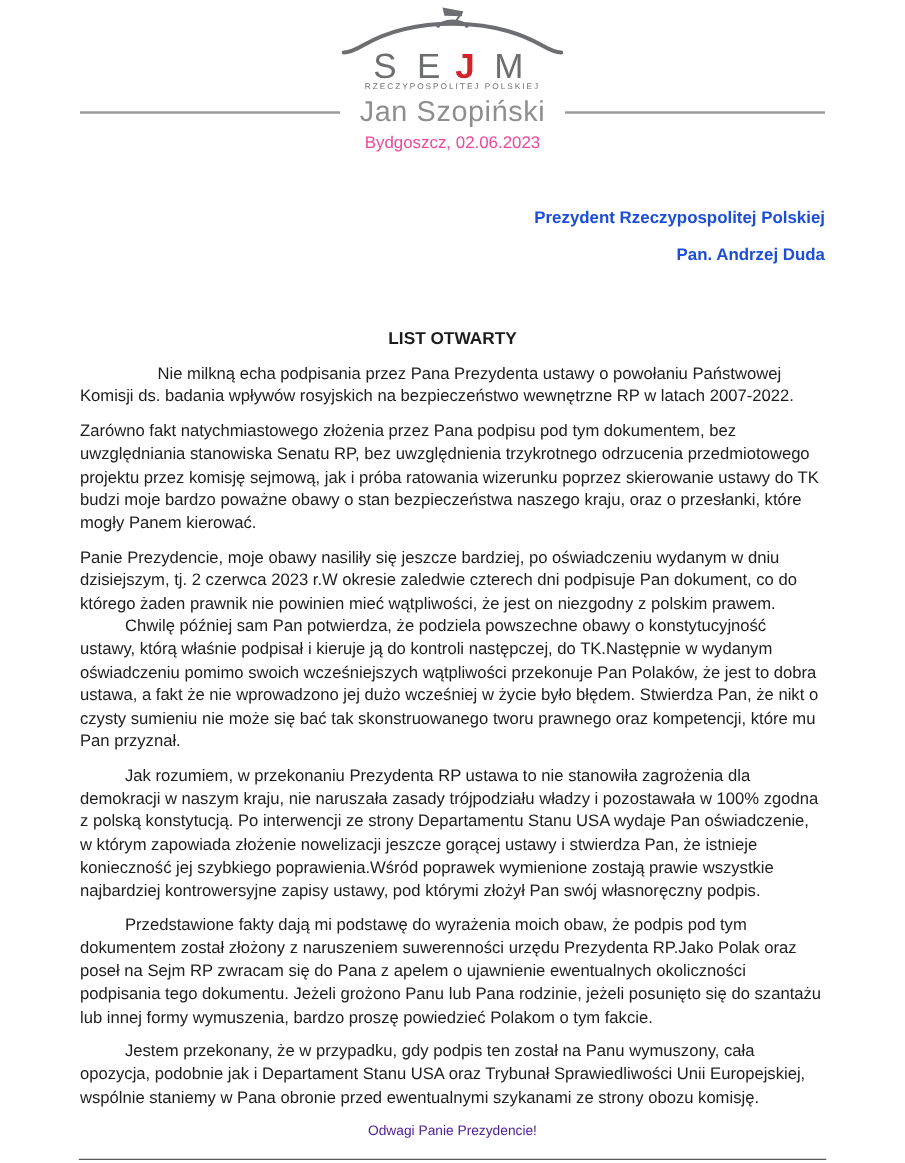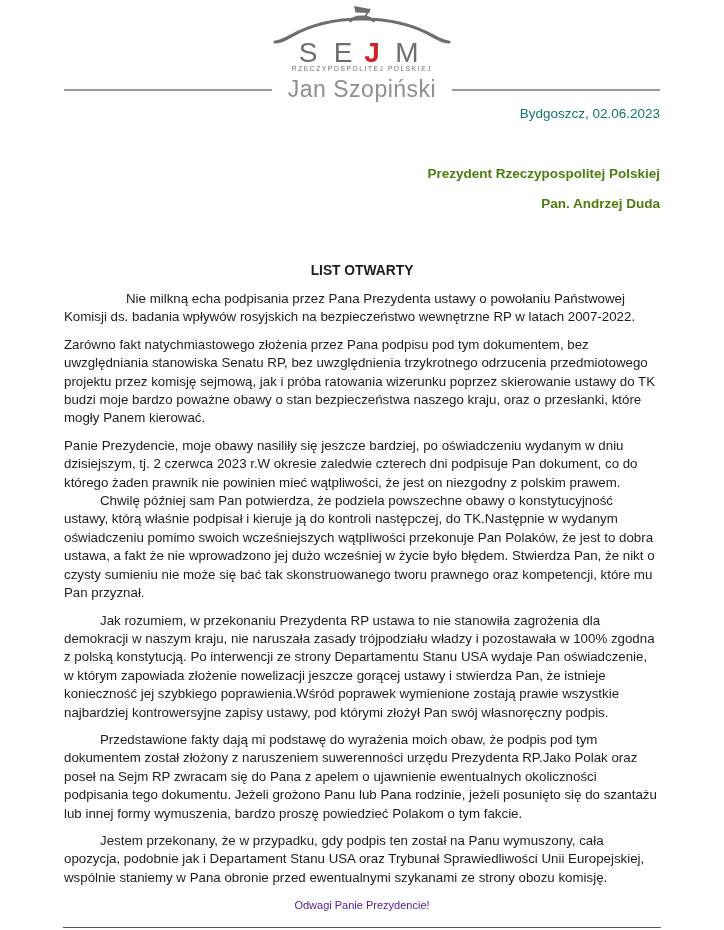--- a/index.html
+++ b/index.html
@@ -23,27 +23,27 @@
     width: 596px; margin: 3px auto 0; gap: 16px;
   }
   .name-rule { flex: 1; height: 0; border-top: 2px solid #9c9c9c; }
   .deputy-name {
     font-size: 23px; color: #8e8e8e; letter-spacing: 0.5px;
     white-space: nowrap;
   }
 
   .date-row {
     width: 596px; margin: 3px auto 0;
-    text-align: right; font-size: 13.5px; color: #0f766e;
+    text-align: center; font-size: 13.5px; color: #ec4899;
   }
 
   .addressee {
     width: 596px; margin: 38px auto 0;
     text-align: right; font-weight: bold; font-size: 13.5px;
-    line-height: 30px; color: #4d7c0f;
+    line-height: 30px; color: #1d4ed8;
   }
 
   .title {
     text-align: center; font-weight: bold; font-size: 13.8px;
     margin-top: 44px; color: #1c1c1c;
   }
 
   .body-text {
     width: 596px; margin: 12px auto 12px;
     font-size: 13.3px; line-height: 18.4px; color: #1d1d1d;

